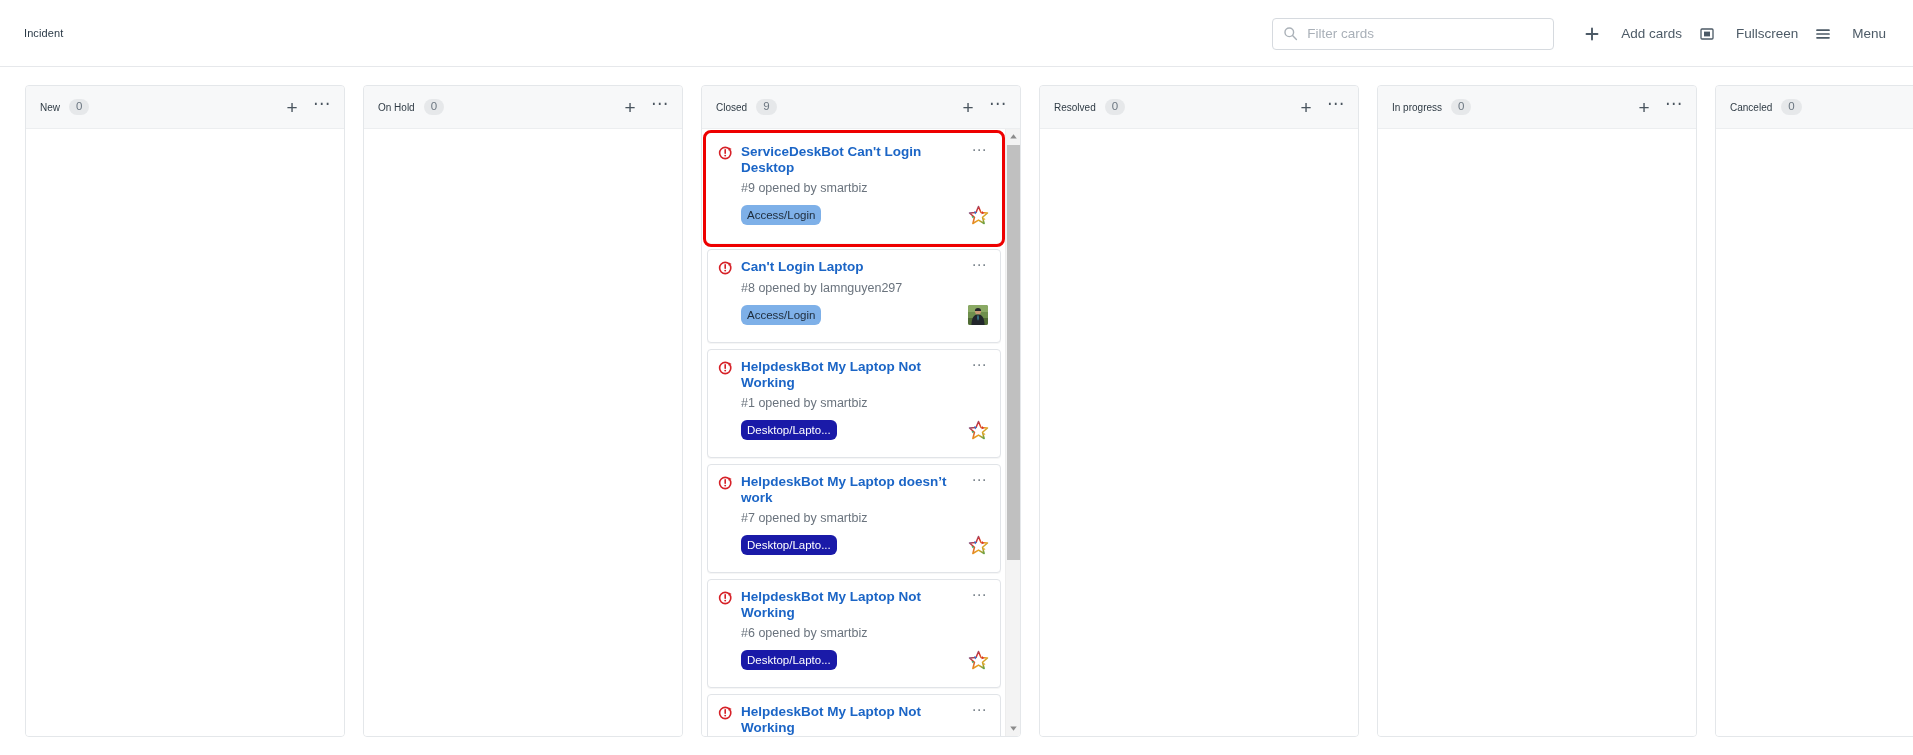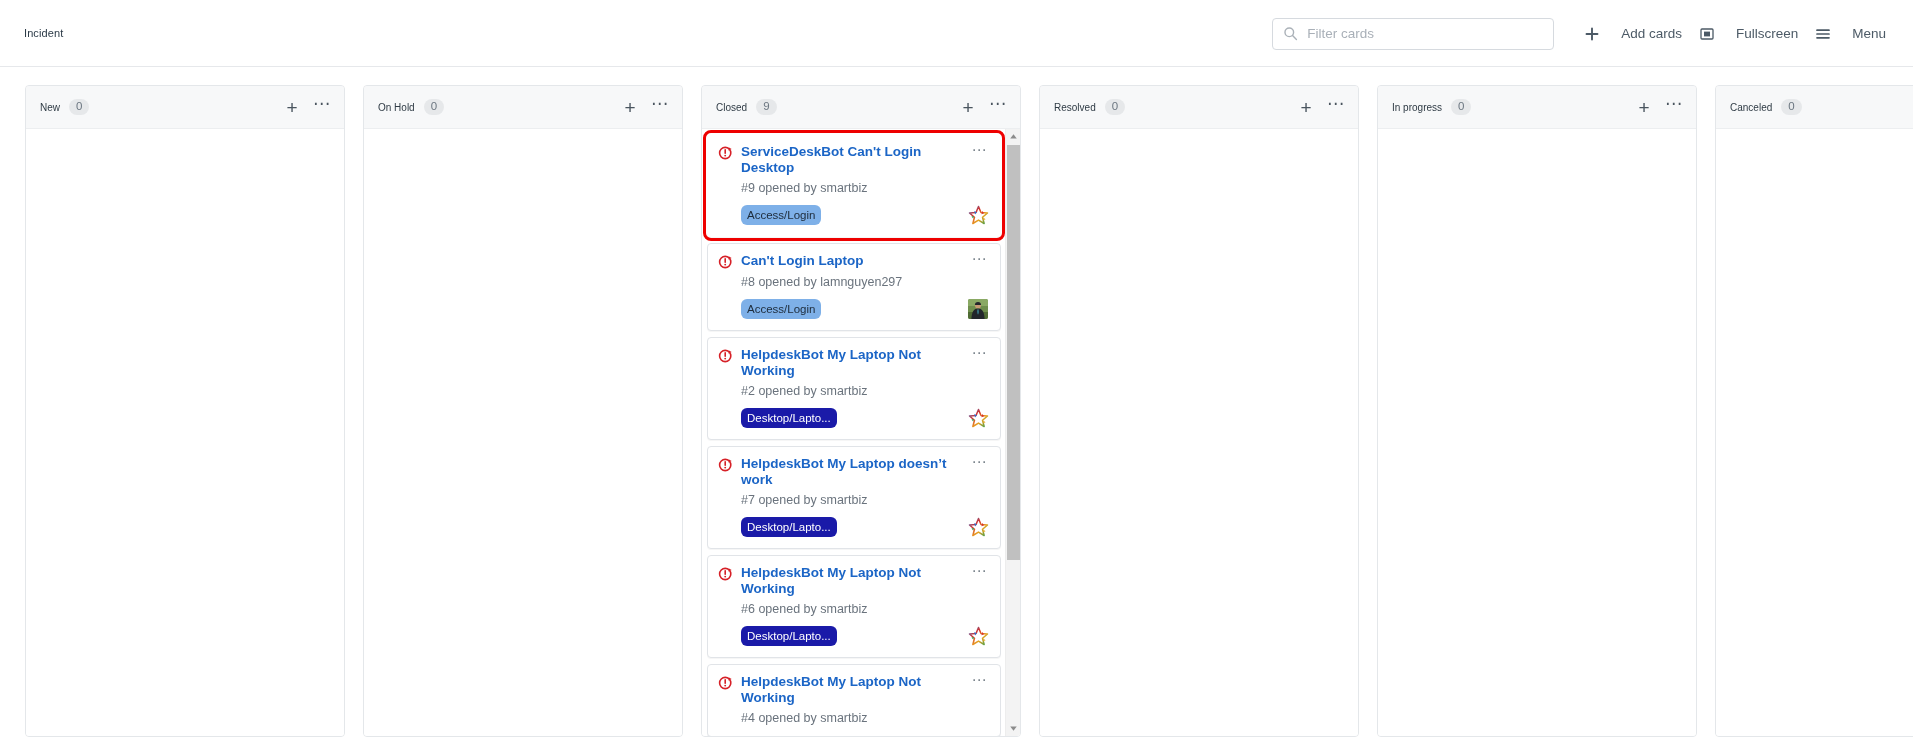--- a/index.html
+++ b/index.html
@@ -161,21 +161,21 @@
     overflow: hidden;
   }
 
   
   .card {
     position: relative;
     background: #ffffff;
     border: 1px solid #e1e4e8;
     border-radius: 4px;
     margin-bottom: 6px;
-    padding: 9px 11px 10px 10px;
+    padding: 9px 11px 16px 10px;
     box-shadow: 0 1px 0 rgba(27,31,35,.04);
     cursor: pointer;
   }
   .card.selected {
     outline: 3px solid #ee0000;
     outline-offset: 1px;
     border-color: #ffffff;
   }
   .card-top { display: flex; align-items: flex-start; }
   .card-ico {
@@ -417,21 +417,21 @@
             <div class="card-top">
          <svg class="card-ico" viewBox="0 0 16 16">
       <circle cx="7.2" cy="8" r="5.6" fill="none" stroke="#d62027" stroke-width="1.6"></circle>
       <line x1="7.2" y1="4.8" x2="7.2" y2="8.3" stroke="#d62027" stroke-width="1.6" stroke-linecap="round"></line>
       <circle cx="7.2" cy="10.6" r="0.95" fill="#d62027"></circle>
       <path d="M10.6 2.2 L13.6 4.0 L10.6 5.8 Z" fill="#d62027"></path>
     </svg>
          <span class="card-title">HelpdeskBot My Laptop Not Working</span>
          <span class="card-menu">⋯</span>
        </div>
-       <div class="card-meta">#2 opened by smartbiz</div>
+       <div class="card-meta">#1 opened by smartbiz</div>
        <div class="card-bottom">
               <span class="label" style="background:#1a1aa8;color:#ffffff;">Desktop/Lapto...</span>
               <span class="avatar-slot">
     <svg viewBox="0 0 22 22" width="21" height="21">
       <defs>
         <linearGradient id="stg" x1="0" y1="0" x2="1" y2="1">
           <stop offset="0%" stop-color="#2c6fd1"></stop>
                       <stop offset="35%" stop-color="#d8322c"></stop>
           <stop offset="65%" stop-color="#e8a321"></stop>
                       <stop offset="100%" stop-color="#2f9e53"></stop>

